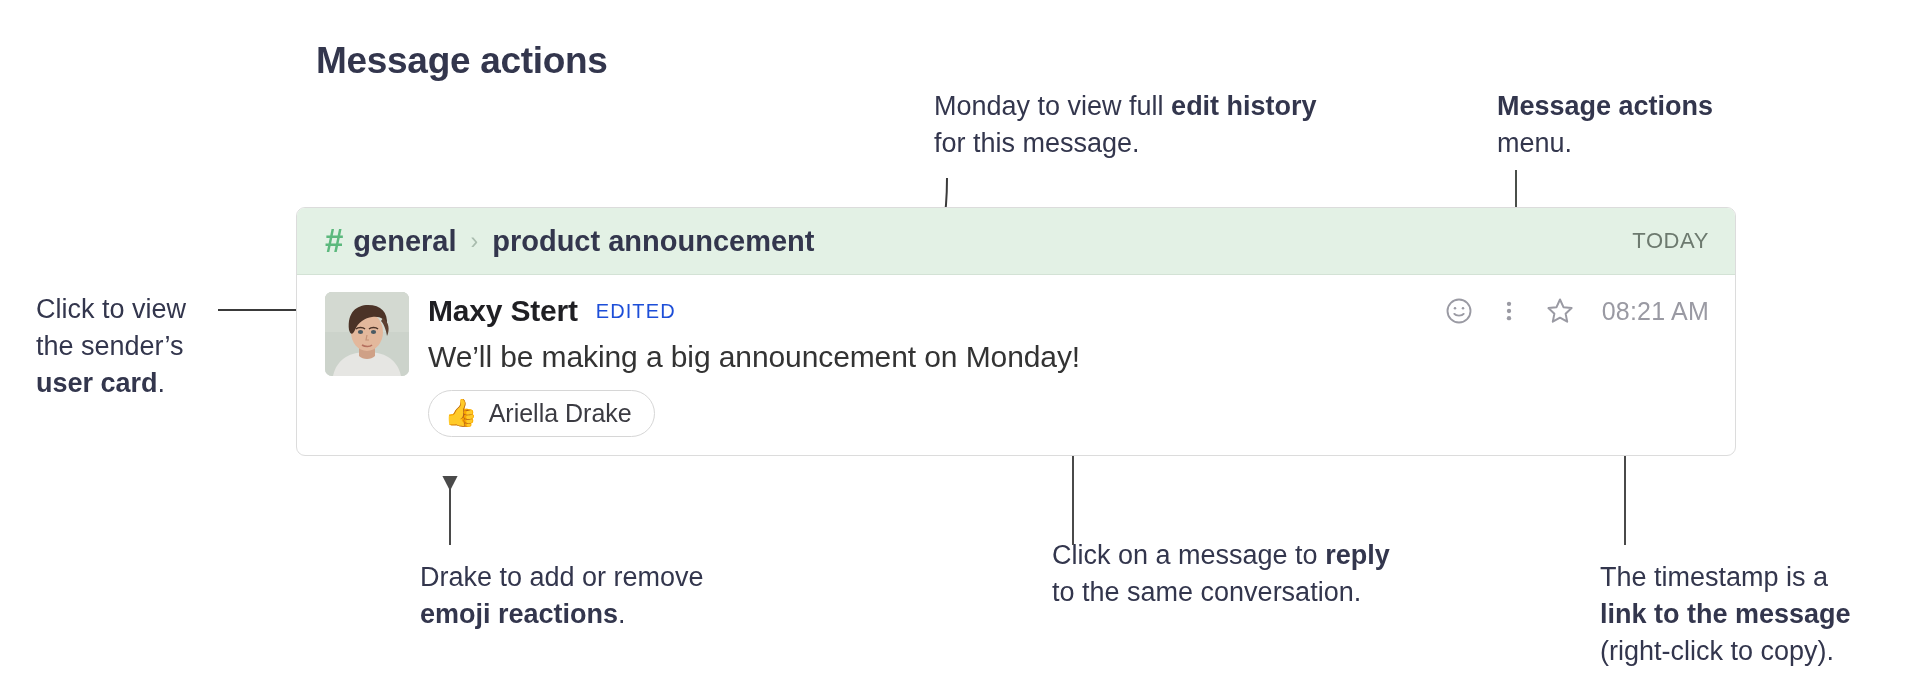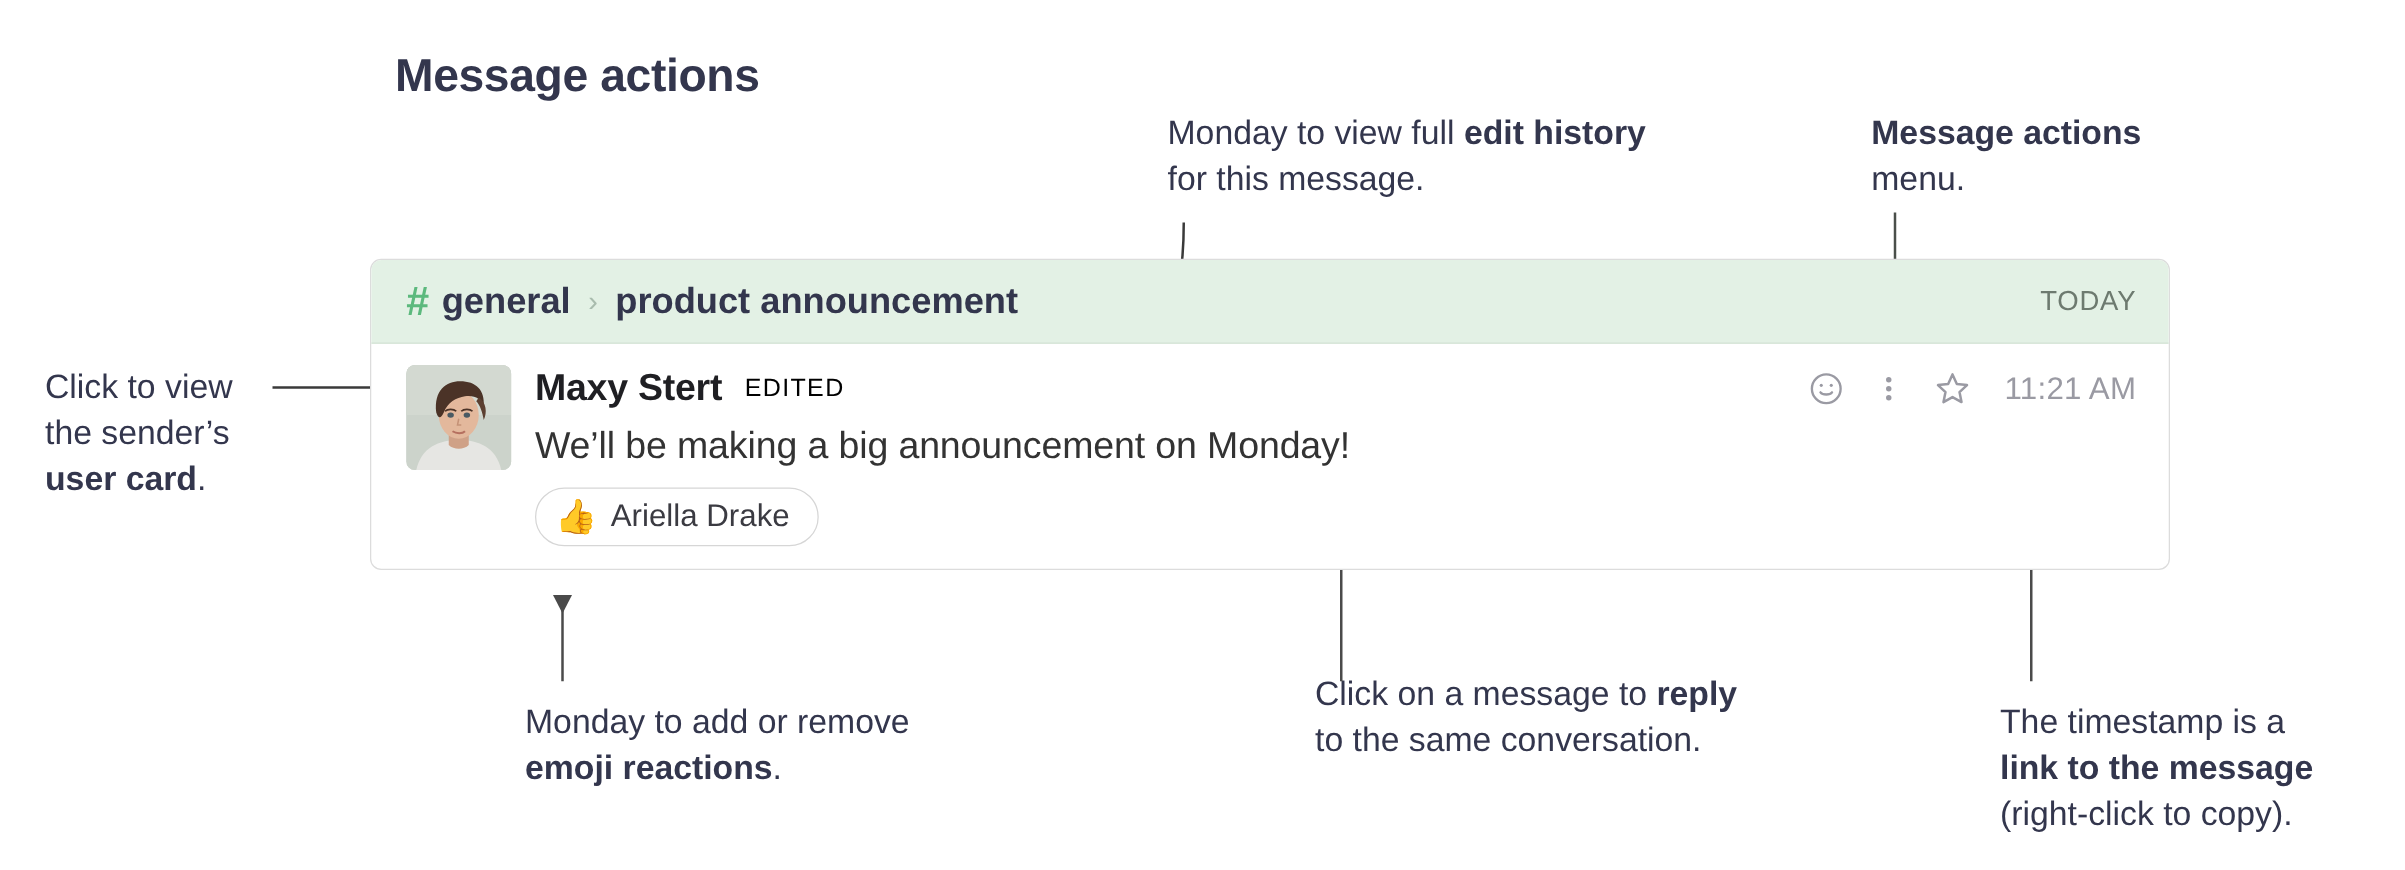--- a/index.html
+++ b/index.html
@@ -124,21 +124,21 @@
   #sender-name {
     font-size: 30px;
     font-weight: 700;
     color: #1f1f23;
     letter-spacing: -0.2px;
   }
   #edited-label {
     margin-left: 18px;
     font-size: 20px;
     letter-spacing: 1.1px;
-    color: #000000;
+    color: #1d4ed8;
     font-weight: 400;
   }
   #message-controls {
     margin-left: auto;
     display: flex;
     align-items: center;
     gap: 22px;
   }
   .ctrl-icon { display: block; color: #9a9aa3; }
   #message-timestamp {
@@ -188,21 +188,21 @@
     <div><span>menu.</span></div>
   </div>
 
   <div class="annot" id="annot-user-card">
     <div><span>Click to view</span></div>
     <div><span>the sender’s</span></div>
     <div><b>user card</b><span>.</span></div>
   </div>
 
   <div class="annot" id="annot-reactions">
-    <div><span>Monday to add or remove</span></div>
+    <div><span>Drake to add or remove</span></div>
     <div><b>emoji reactions</b><span>.</span></div>
   </div>
 
   <div class="annot" id="annot-reply">
     <div><span>Click on a message to </span><b>reply</b></div>
     <div><span>to the same conversation.</span></div>
   </div>
 
   <div class="annot" id="annot-timestamp">
     <div><span>The timestamp is a</span></div>
@@ -292,21 +292,21 @@
                 <circle cx="12" cy="5.4" r="2"></circle>
                 <circle cx="12" cy="12" r="2"></circle>
                 <circle cx="12" cy="18.6" r="2"></circle>
               </svg>
             </span>
             <span>
               <svg class="ctrl-icon" width="32" height="32" viewBox="0 0 24 24" fill="none" stroke="currentColor" stroke-width="1.5" stroke-linejoin="round">
                 <path d="M12 3.4 L14.6 9.1 L20.7 9.8 L16.2 14 L17.4 20 L12 17 L6.6 20 L7.8 14 L3.3 9.8 L9.4 9.1 Z"></path>
               </svg>
             </span>
-            <span id="message-timestamp">11:21 AM</span>
+            <span id="message-timestamp">08:21 AM</span>
           </span>
         </div>
 
         <div id="message-text">We’ll be making a big announcement on Monday!</div>
 
         <div id="reactions-row">
           <span class="reaction-pill">
             <span class="reaction-emoji">👍</span>
             <span class="reaction-name">Ariella Drake</span>
           </span>

